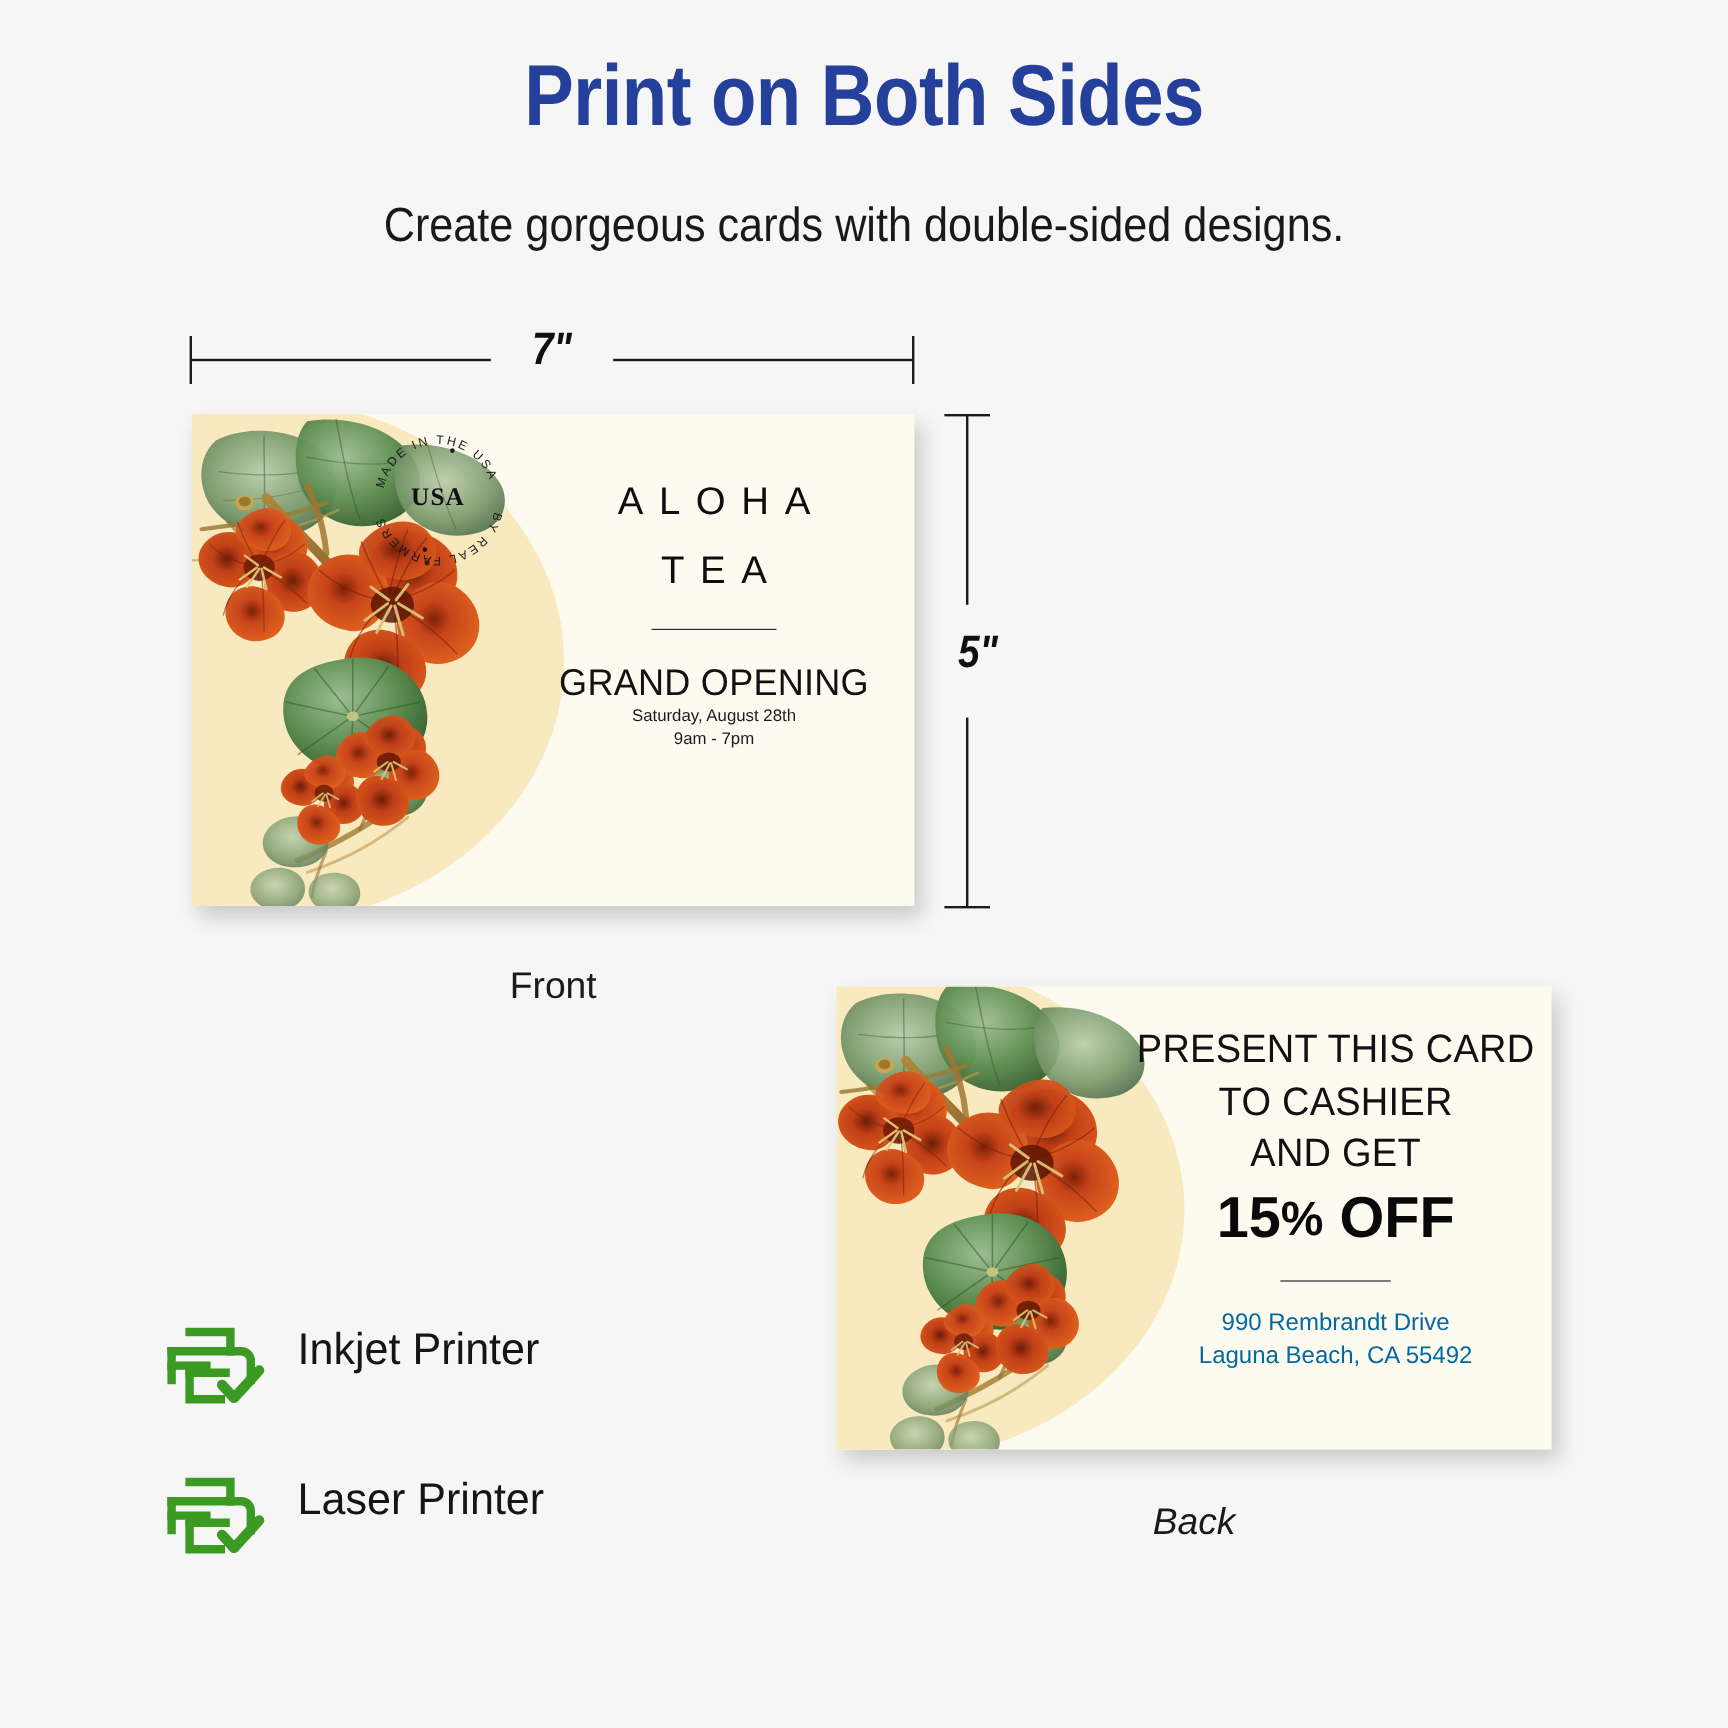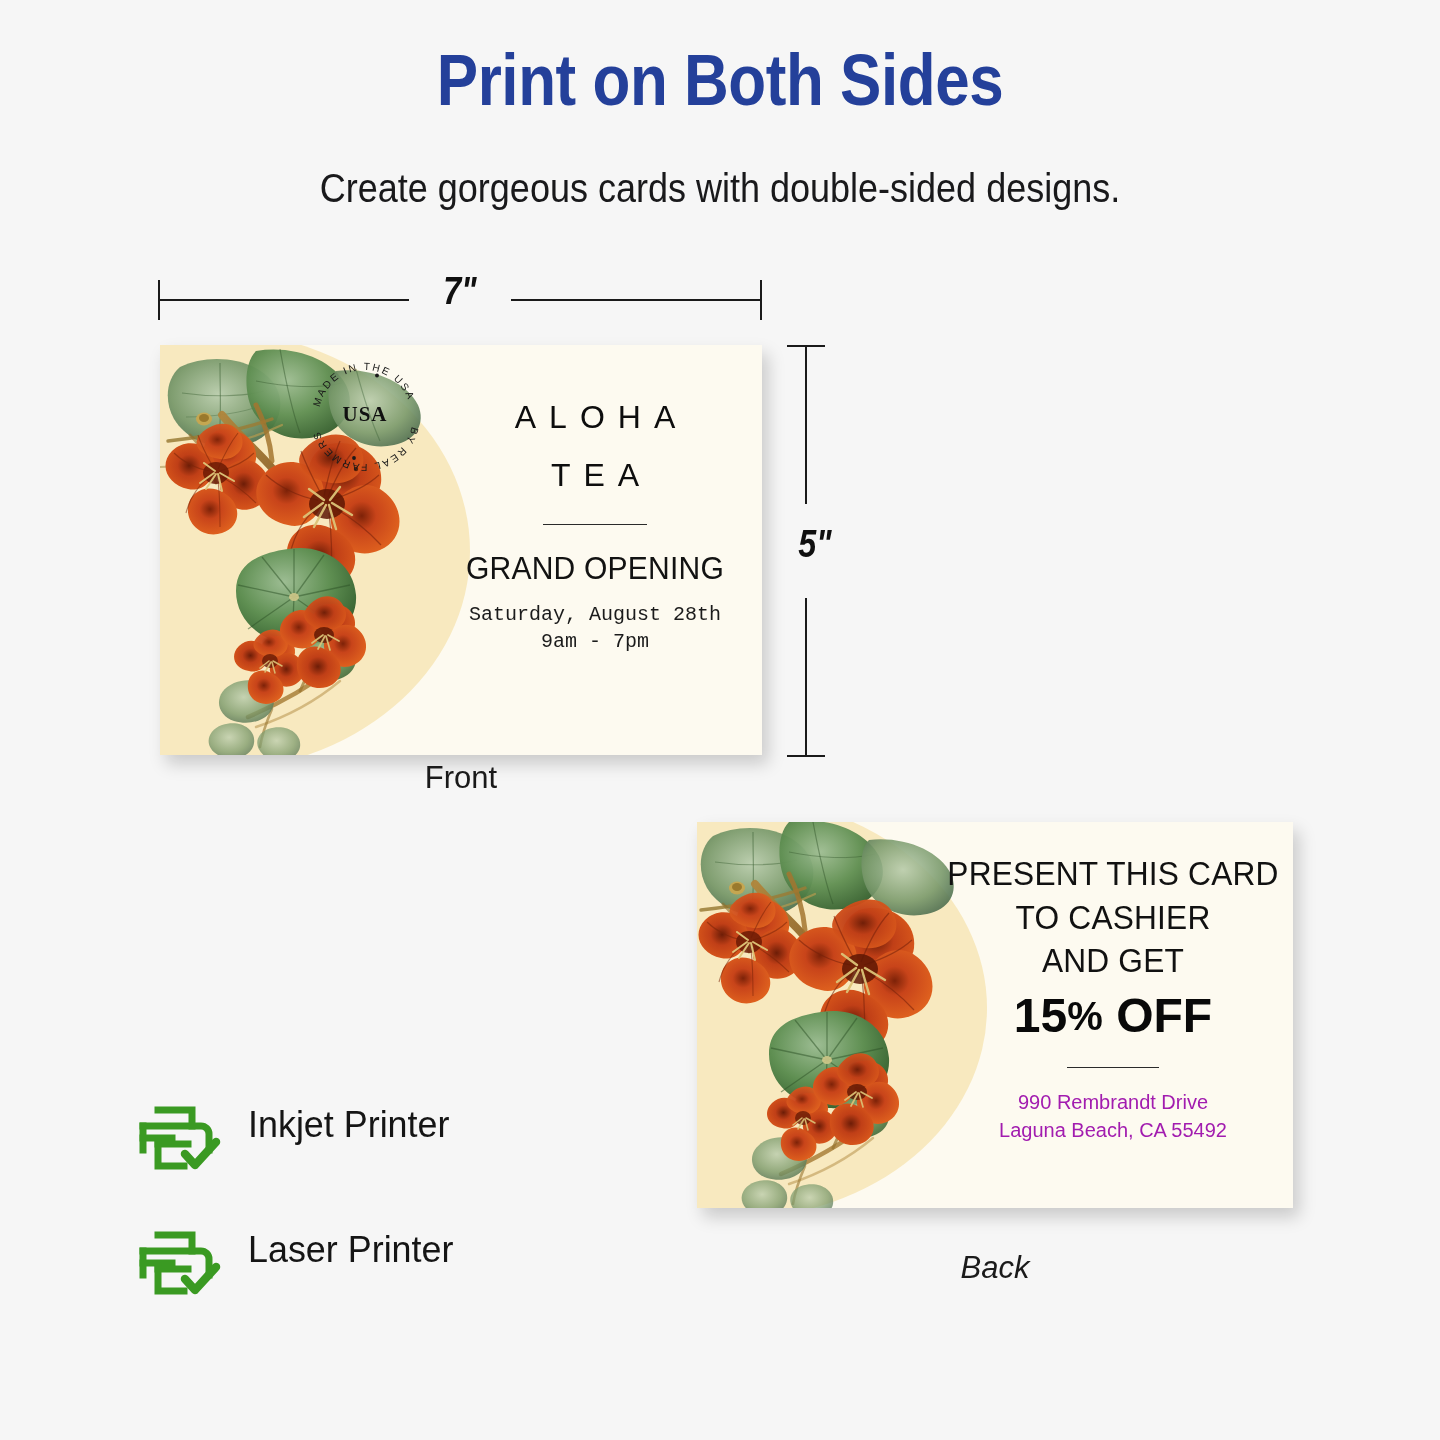--- a/index.html
+++ b/index.html
@@ -144,46 +144,45 @@
     margin: 28px auto 26px auto;
   }
   .rule.back { margin: 22px auto 20px auto; width: 92px; }
 
   .tagline {
     font-size: 31px; font-weight: normal; letter-spacing: 0.2px;
     color: #121212; white-space: nowrap;
     transform: scaleX(0.97); transform-origin: center;
   }
   .meta {
-    margin-top: 14px;
-    font-size: 20px; line-height: 1.35; color: #1b1b1b; font-family: Liberation Mono, monospace;
+    font-size: 14px; line-height: 1.35; color: #1b1b1b;
   }
 
   .promo {
     font-size: 33px; line-height: 1.32; color: #111;
     letter-spacing: 0.2px;
     transform: scaleX(0.96); transform-origin: center top;
   }
   .promo-big {
     margin-top: 4px;
     font-size: 48px; font-weight: bold; letter-spacing: 0px;
     color: #090909; line-height: 1.22;
   }
   .promo-big .pct { font-size: 40px; vertical-align: 2px; }
   .addr {
-    font-size: 20px; line-height: 1.4; color: #a21caf;
+    font-size: 20px; line-height: 1.4; color: #0369a1;
   }
 
   
   .caption {
     position: absolute;
     font-size: 31px; color: #1a1a1a;
     text-align: center;
   }
-  .caption.front { left: 160px; top: 760px; width: 602px; }
+  .caption.front { left: 160px; top: 804px; width: 602px; }
   .caption.back  { left: 697px; top: 1250px; width: 596px; font-style: italic; }
 
   
   .printers { position: absolute; left: 138px; top: 1104px; }
   .prow { display: flex; align-items: flex-start; height: 86px; }
   .prow + .prow { margin-top: 39px; }
   .picon { width: 84px; height: 74px; flex: 0 0 84px; }
   .picon svg { display: block; width: 100%; height: 100%; }
   .plabel {
     margin-left: 26px;

